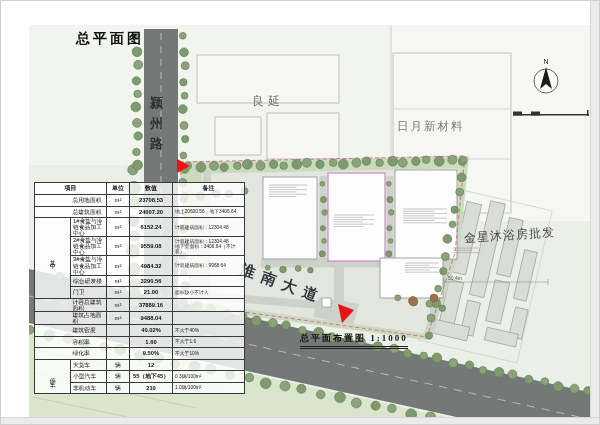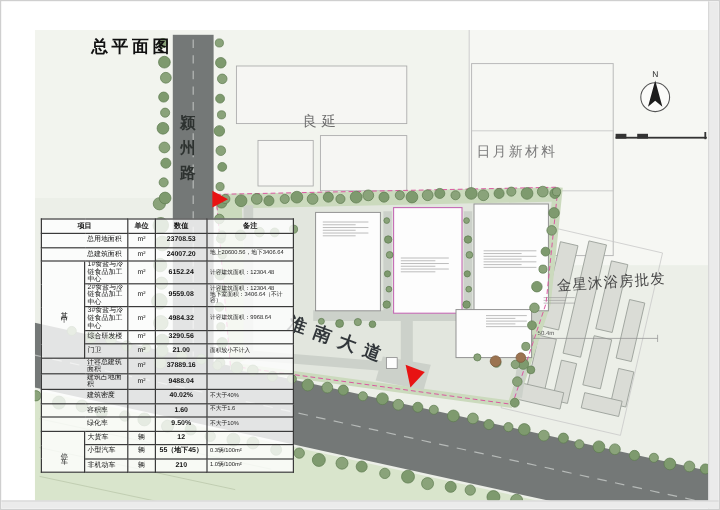--- a/index.html
+++ b/index.html
@@ -362,20 +362,21 @@
       </g>
     </g>
   </svg>
 
   <div class="ov plan-title">总平面图</div>
   <div class="ov lbl road-v">颍州路</div>
   <div class="ov lbl road-d">淮南大道</div>
   <div class="ov lbl n-liangyan">良延</div>
   <div class="ov lbl n-riyue">日月新材料</div>
   <div class="ov lbl n-jinxing">金星沐浴房批发</div>
+  <div class="ov caption">总平面布置图  1:1000</div>
 
   <div class="tbl-wrap">
     <table id="metrics">
       <thead>
         <tr>
           <th colspan="2" class="c01">项目</th>
           <th class="c2">单位</th>
           <th class="c3">数值</th>
           <th class="c4">备注</th>
         </tr>

